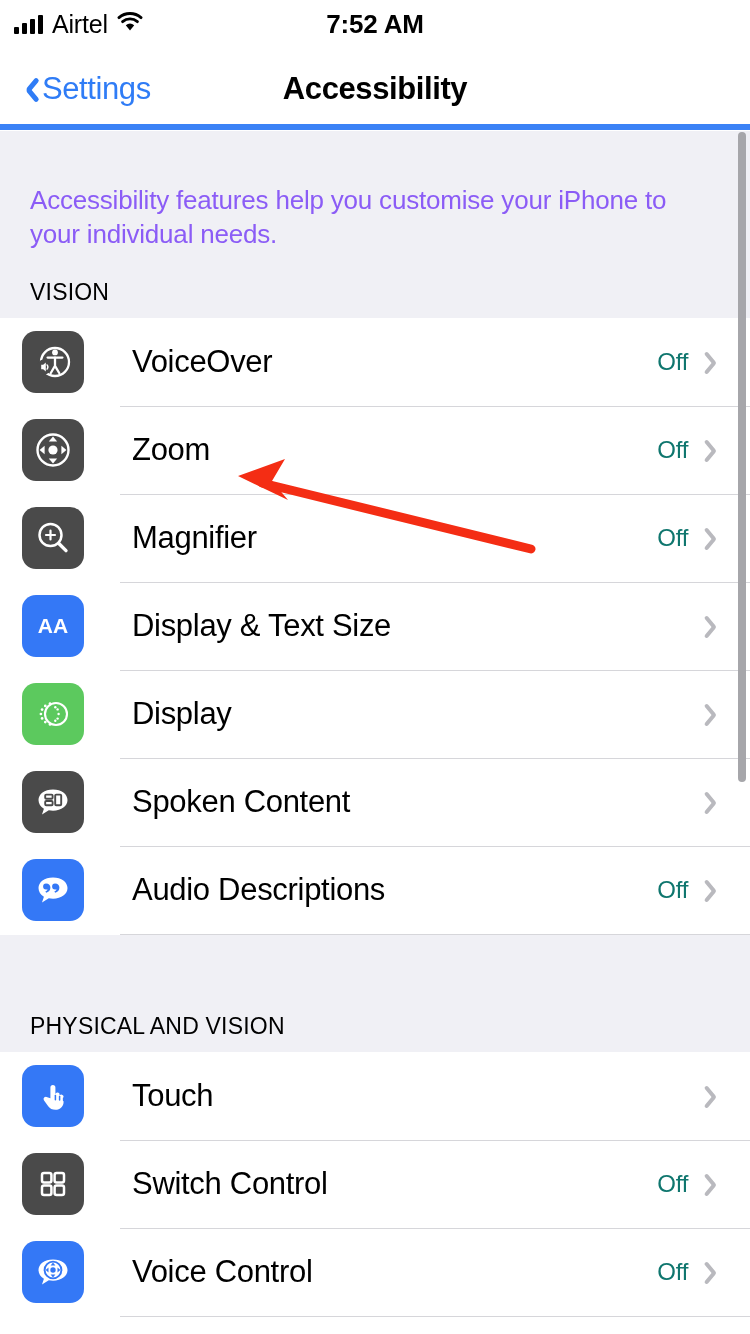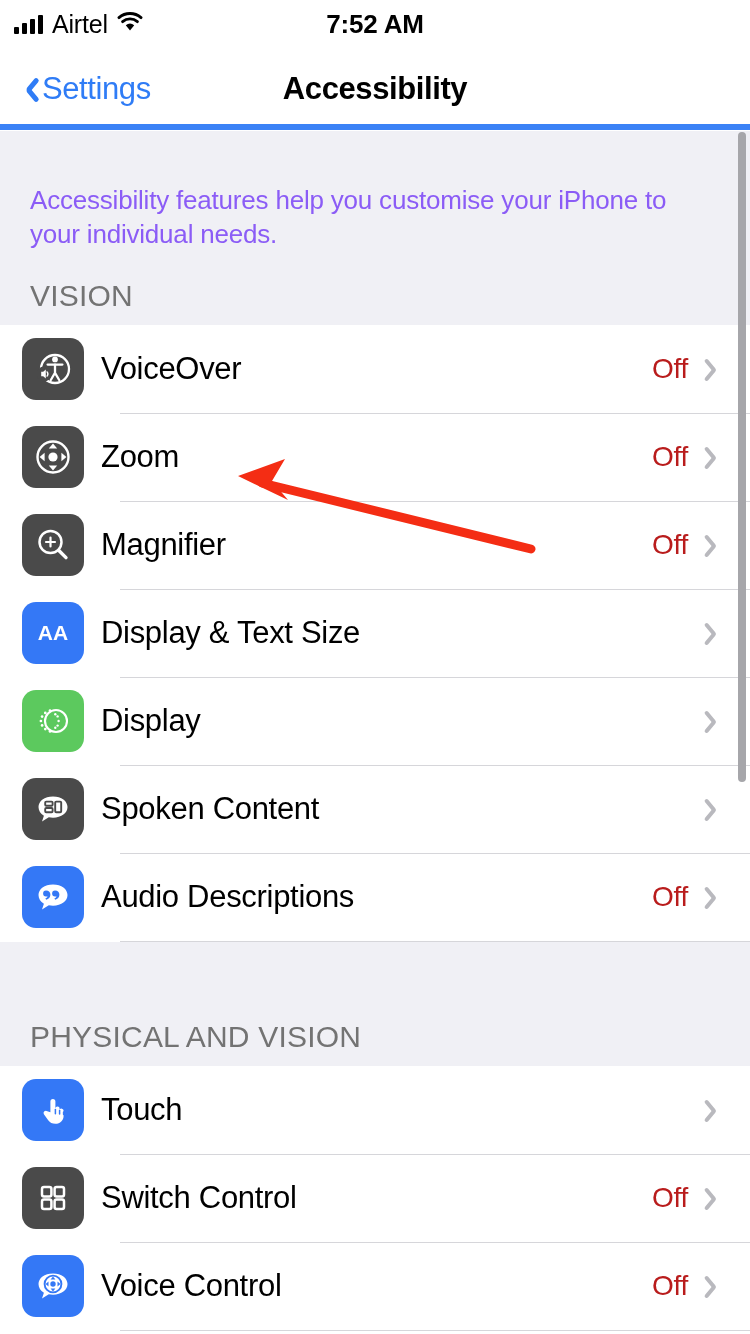--- a/index.html
+++ b/index.html
@@ -71,21 +71,21 @@
 
   .section-intro {
     background:#f0f0f5; padding:52px 30px 0 30px;
   }
   .intro-text {
     font-size:26px; line-height:34px; color:#8b5cf6; letter-spacing:-0.2px;
     max-width:660px;
   }
   .section-header {
     background:#f0f0f5; padding:28px 30px 12px 30px;
-    font-size:30px; color:#737373; letter-spacing:0.2px;
+    font-size:23px; color:#000000; letter-spacing:0.2px;
   }
   .section-gap {
     background:#f0f0f5; height:44px;
   }
   .section-gap.tall { height:50px; }
 
   .list { background:#ffffff; }
   .row {
     position:relative; display:flex; align-items:center;
     height:88px; background:#ffffff; padding-left:22px; cursor:pointer;
@@ -94,24 +94,24 @@
     content:""; position:absolute; left:120px; right:0; top:0; height:1px; background:#d6d6da;
   }
   .list::after {
     content:""; display:block; margin-left:120px; height:1px; background:#d6d6da;
   }
   .row .icon {
     width:62px; height:62px; border-radius:14px; flex:none;
     display:flex; align-items:center; justify-content:center;
   }
   .row .label {
-    margin-left:17px; font-size:31px; color:#000; letter-spacing:-0.3px; flex:1;
+    margin-left:48px; font-size:31px; color:#000; letter-spacing:-0.3px; flex:1;
   }
   .row .value {
-    font-size:28px; color:#b91c1c; letter-spacing:-0.3px; margin-right:20px;
+    font-size:24px; color:#0f766e; letter-spacing:-0.3px; margin-right:20px;
   }
   .row .disclosure {
     width:14px; height:26px; position:relative; margin-right:28px; flex:none;
   }
   .row .disclosure::before, .row .disclosure::after {
     content:""; position:absolute; left:5px; width:4px; height:15px;
     background:#b9b9be; border-radius:2px;
   }
   .row .disclosure::before { top:0px; transform:rotate(-40deg); transform-origin:bottom center; }
   .row .disclosure::after  { top:13px; transform:rotate(40deg); transform-origin:top center; }

